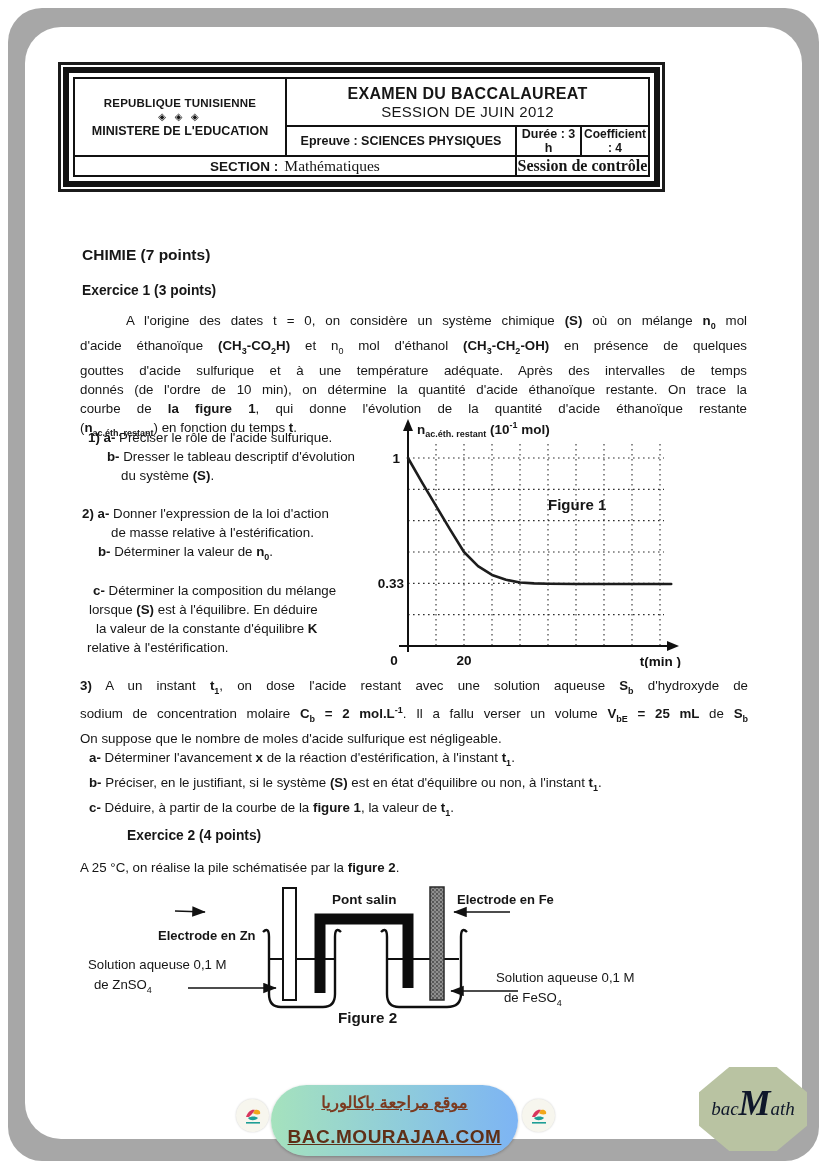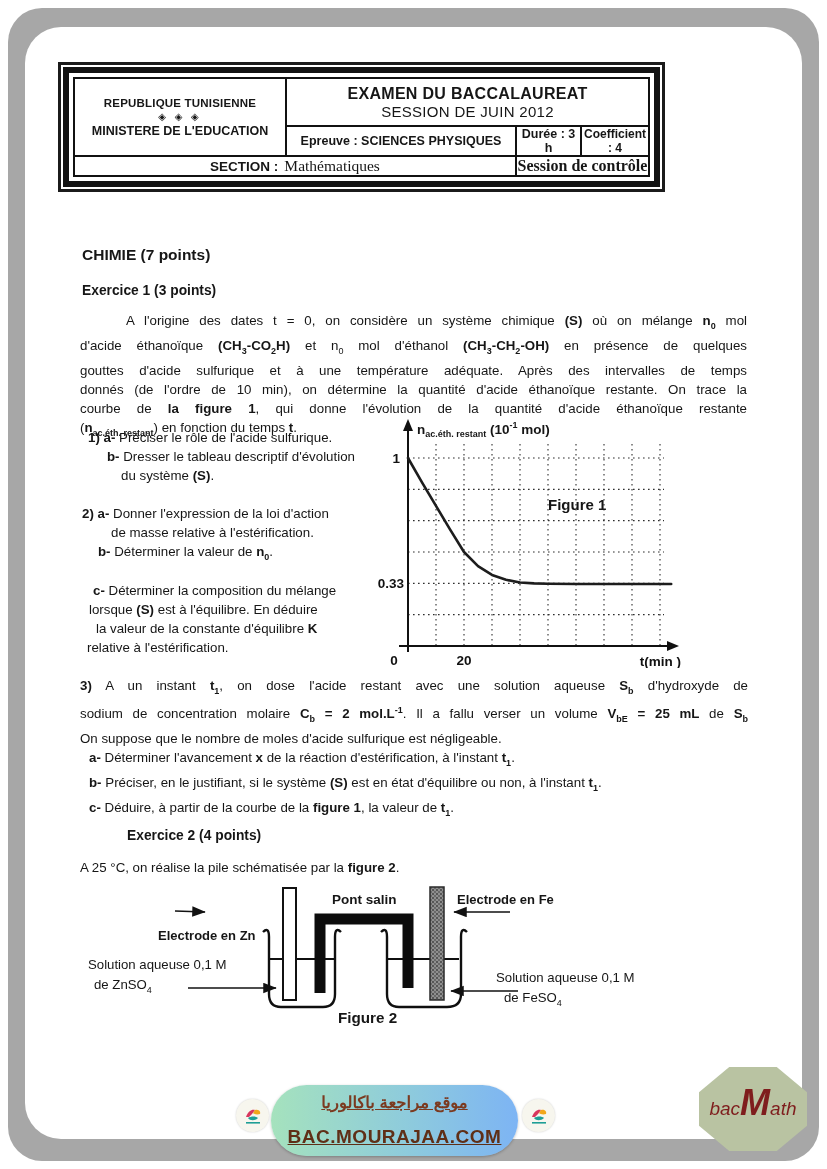--- a/index.html
+++ b/index.html
@@ -65,21 +65,21 @@
          background:linear-gradient(90deg,#a5e2bd 0%,#8ecbdc 55%,#7db4f4 100%);
          display:flex;flex-direction:column;align-items:center;justify-content:center;gap:14px;
          box-shadow:0 1px 3px rgba(0,0,0,.25);}
   .badge .ar{font-size:16.5px;font-weight:bold;color:#7b3a20;text-decoration:underline;direction:rtl;}
   .badge .site{font-size:19px;font-weight:bold;color:#5f2f17;text-decoration:underline;letter-spacing:.5px;}
   .logo-circle{position:absolute;width:33px;height:33px;border-radius:50%;background:#f7f6ee;
                display:flex;align-items:center;justify-content:center;box-shadow:0 0 2px rgba(0,0,0,.2);}
   .bacmath{position:absolute;left:699px;top:1067px;width:108px;height:84px;background:#b9c3a2;
            clip-path:polygon(28% 0,72% 0,100% 30%,100% 70%,72% 100%,28% 100%,0 70%,0 30%);
            display:flex;align-items:center;justify-content:center;}
-  .bacmath .txt{color:#7f1d1d;font-family:Liberation Sans, sans-serif;font-style:italic;font-size:19px;white-space:nowrap;}
+  .bacmath .txt{color:#0f172a;font-family:Liberation Serif, serif;font-style:italic;font-size:19px;white-space:nowrap;}
   .bacmath .bigm{font-size:36px;font-weight:bold;line-height:0;}
 </style>
 </head>
 <body>
 
 <div class="canvas">
   <div class="gray-frame"></div>
   <div class="page"></div>
 
   <div class="hdr-frame1">

